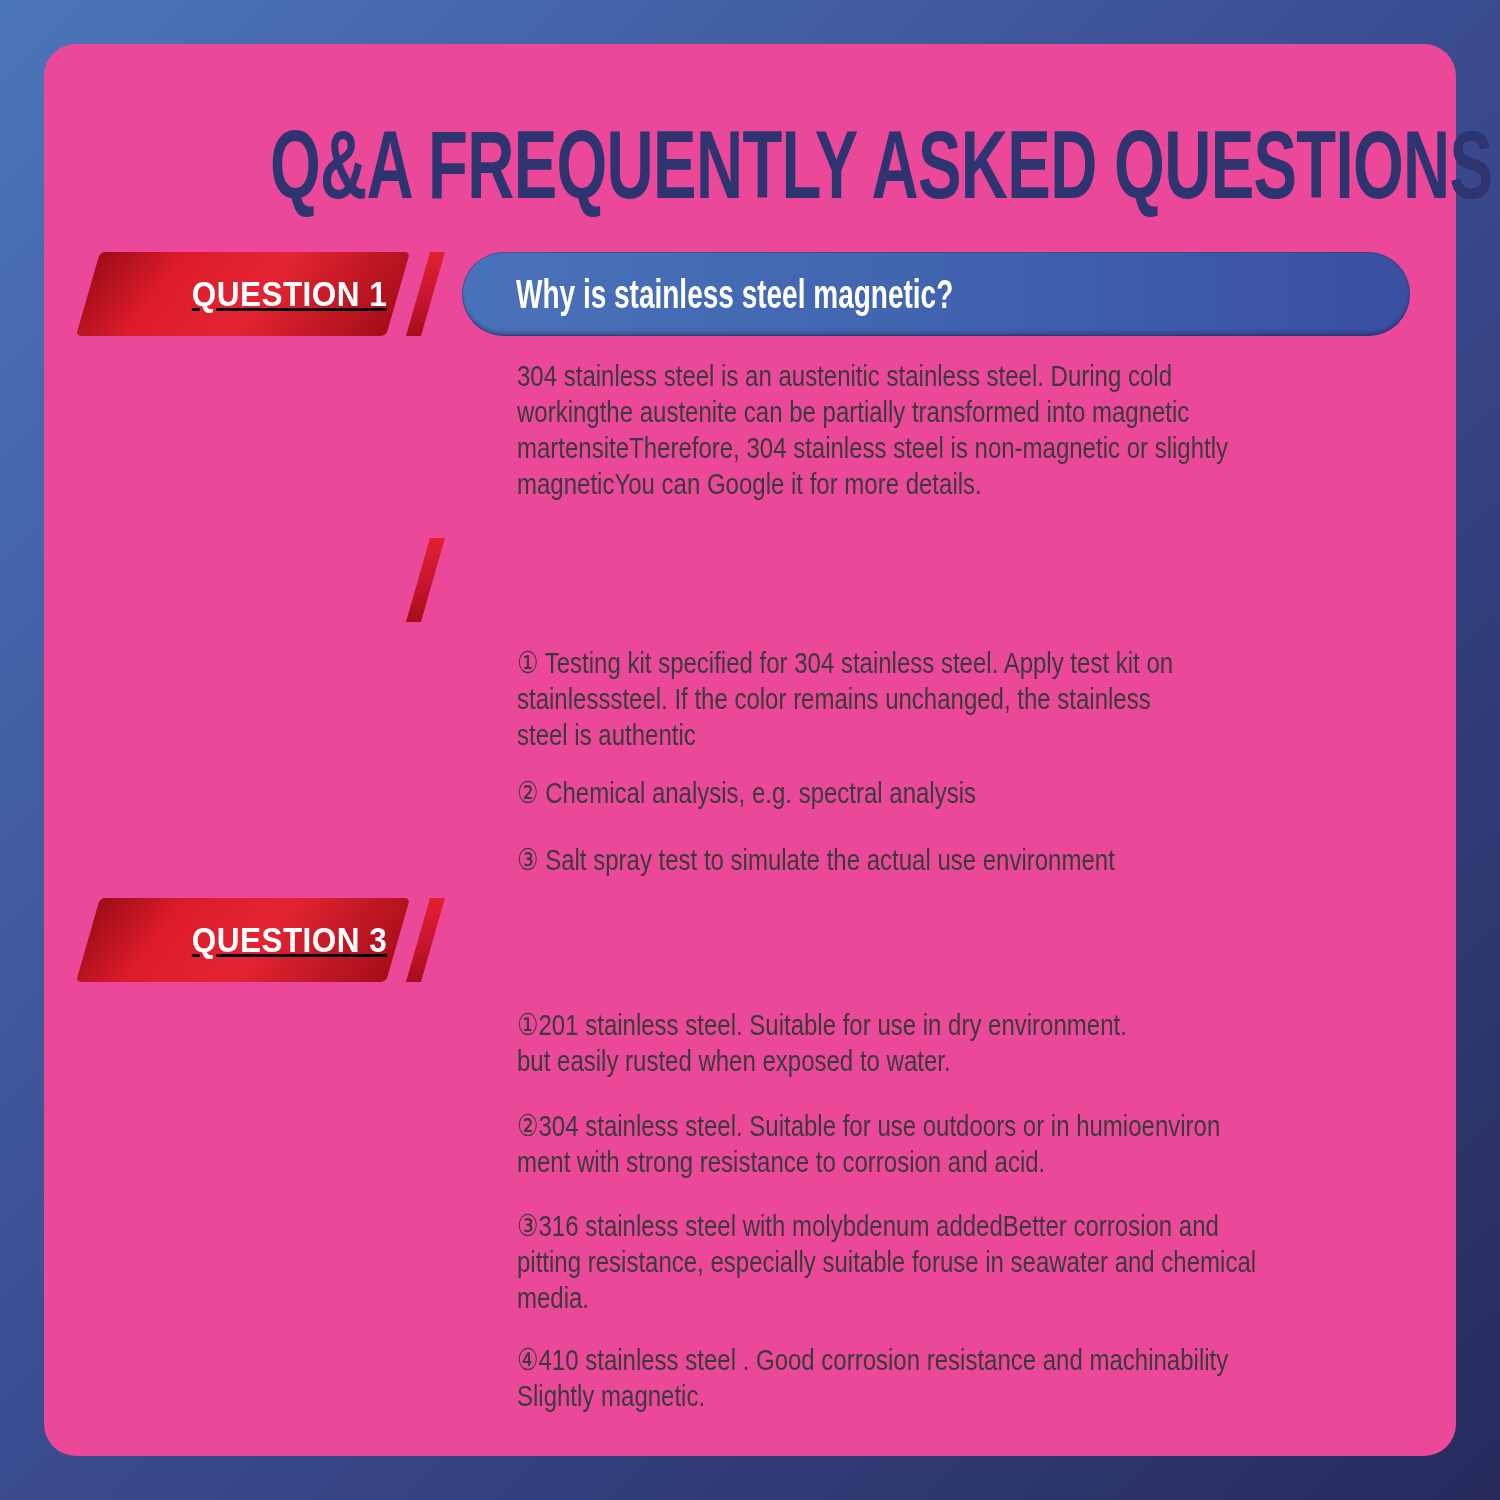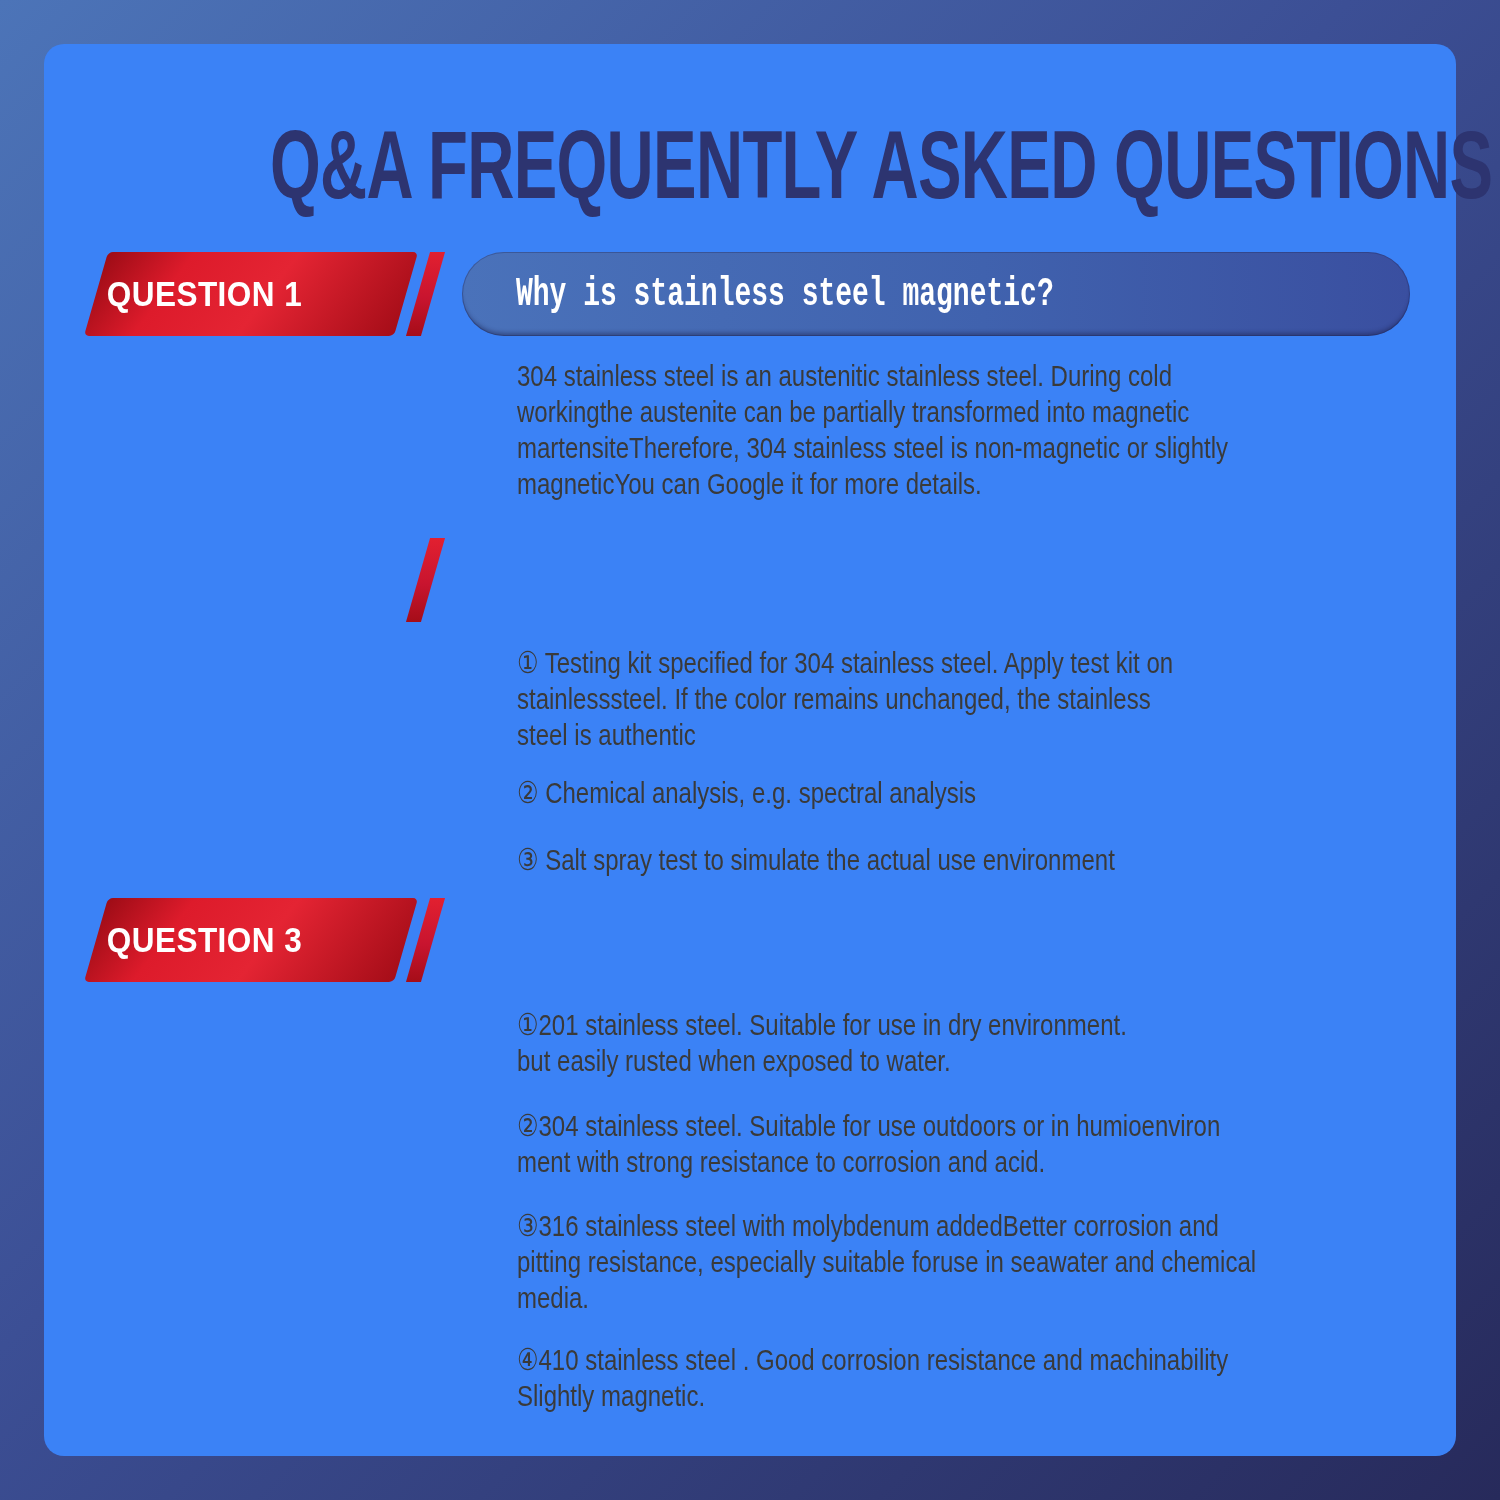--- a/index.html
+++ b/index.html
@@ -2,32 +2,32 @@
 <html><head>
 <meta charset="utf-8">
 <style>
   html,body{margin:0;padding:0;}
   body{
     width:1500px;height:1500px;position:relative;overflow:hidden;
     font-family:"Liberation Sans","DejaVu Sans",sans-serif;
     background:linear-gradient(135deg,#4c74b8 0%,#3c4f95 45%,#272a5b 100%);
   }
   .card{
-    position:absolute;inset:44px;background:#3b82f6;border-radius:20px;
+    position:absolute;inset:44px;background:#ec4899;border-radius:32px;
   }
   .title{
     position:absolute;top:66px;left:0;right:0;margin:0;
     text-align:center;color:#2d3470;font-weight:bold;
     font-size:96px;letter-spacing:-1px;white-space:nowrap;
     transform:scaleX(0.68);transform-origin:50% 0;
   }
   .q-row{position:absolute;left:44px;right:46px;height:84px;}
   .badge{
-    position:absolute;left:8px;top:0;width:310px;height:100%;
-    display:flex;align-items:center;justify-content:flex-start;
+    position:absolute;left:0;top:0;width:310px;height:100%;
+    display:flex;align-items:center;justify-content:flex-end;text-decoration:underline;
   }
   .badge::before{
     content:"";position:absolute;inset:0;border-radius:5px;
     transform:skewX(-16deg);
     background:linear-gradient(115deg,#9d0c16 0%,#dd1b2b 25%,#e42433 55%,#a50d18 100%);
   }
   .badge-label{
     position:relative;color:#ffffff;font-weight:bold;font-size:35px;
     letter-spacing:.5px;white-space:nowrap;
     transform:scaleX(0.9);transform-origin:50% 50%;
@@ -35,21 +35,21 @@
   .slash{
     position:absolute;left:330px;top:0;width:15px;height:100%;
     transform:skewX(-16deg);
     background:linear-gradient(to bottom,#e22030 0%,#c8142f 55%,#a50d18 100%);
   }
   .banner{
     position:absolute;left:374px;right:0;top:0;height:100%;
     border-radius:42px;overflow:hidden;
     background:linear-gradient(to right,#4a72ba 0%,#4062ae 55%,#3a4fa0 100%);
     box-shadow:inset 0 -5px 4px -2px rgba(24,28,70,.45), inset 0 0 0 1px rgba(35,42,95,.35);
-    display:flex;align-items:center;padding-left:54px;box-sizing:border-box;font-family:Liberation Mono, monospace;
+    display:flex;align-items:center;padding-left:54px;box-sizing:border-box;
   }
   .banner-label{
     color:#ffffff;font-weight:bold;font-size:40px;white-space:nowrap;
     transform:scaleX(0.70);transform-origin:0 50%;
   }
   .answer{
     position:absolute;left:473px;right:40px;margin:0;
     color:#3a3a3a;font-size:30px;line-height:36px;
     white-space:pre-line;
     transform:scaleX(0.8);transform-origin:0 0;

